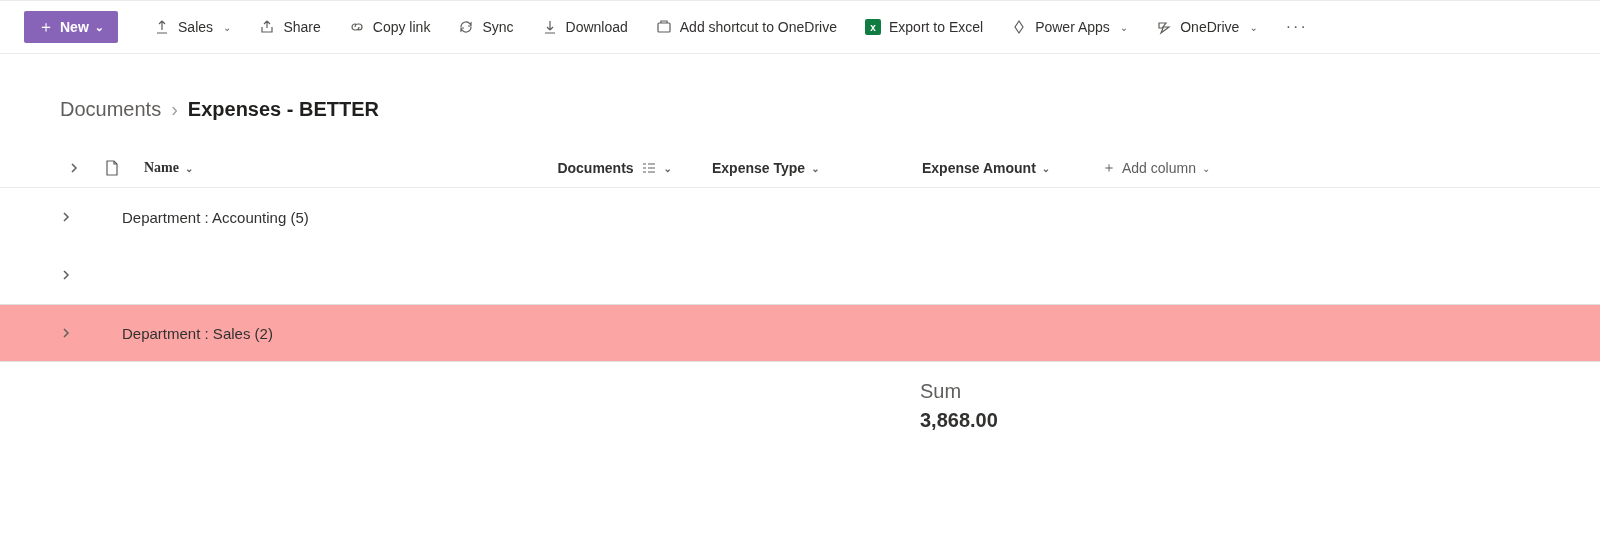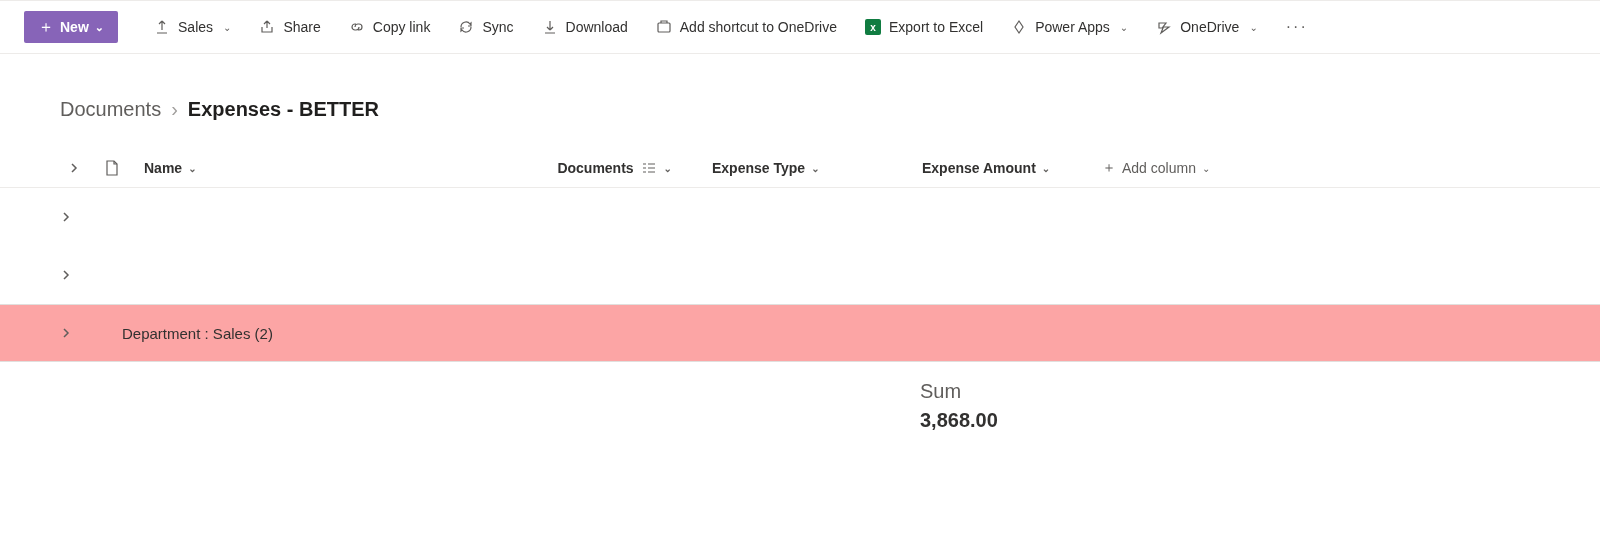--- a/index.html
+++ b/index.html
@@ -65,21 +65,21 @@
   .list-header {
     display:flex;
     align-items:center;
     border-bottom:1px solid #edebe9;
     padding: 10px 24px 10px 0;
     font-size:14px;
     color:#323130;
   }
   .col-expand { width:92px; display:flex; justify-content:flex-end; padding-right:12px; }
   .col-icon { width:40px; display:flex; align-items:center; justify-content:center; color:#605e5c; }
-  .col-name { flex: 0 0 370px; display:flex; align-items:center; gap:6px; font-weight:600; padding-left:12px;}
+  .col-name { flex: 0 0 370px; display:flex; align-items:center; gap:6px; font-weight:600; padding-left:12px;font-family:Liberation Serif, serif;}
   .col-dept { flex: 0 0 170px; display:flex; align-items:center; justify-content:flex-end; gap:8px; font-weight:600;}
   .col-type { flex: 0 0 200px; display:flex; align-items:center; gap:6px; font-weight:600; padding-left:40px;}
   .col-amt  { flex: 0 0 200px; display:flex; align-items:center; gap:6px; font-weight:600; padding-left:50px;}
   .col-add  { flex: 0 0 200px; display:flex; align-items:center; gap:6px; color:#605e5c; padding-left:30px; cursor:pointer;}
   .hdr-chev { font-size:10px; color:#605e5c; }
   .group-ic { font-size:12px; color:#605e5c; }
   .group-row {
     display:flex;
     align-items:center;
     height: 58px;
@@ -238,20 +238,21 @@
     <span class="hdr-chev">⌄</span>
   </div>
 </div>
 
 <div class="group-row">
   <div class="group-caret">
     <svg width="12" height="12" viewBox="0 0 12 12" fill="none" stroke="#605e5c" stroke-width="1.5">
         <path d="M4 2l4 4-4 4"></path>
       </svg>
   </div>
+  <div class="group-label">Department : Accounting (5)</div>
 </div>
 
 <div class="group-row">
   <div class="group-caret">
     <svg width="12" height="12" viewBox="0 0 12 12" fill="none" stroke="#605e5c" stroke-width="1.5">
         <path d="M4 2l4 4-4 4"></path>
       </svg>
   </div>
 </div>
 

